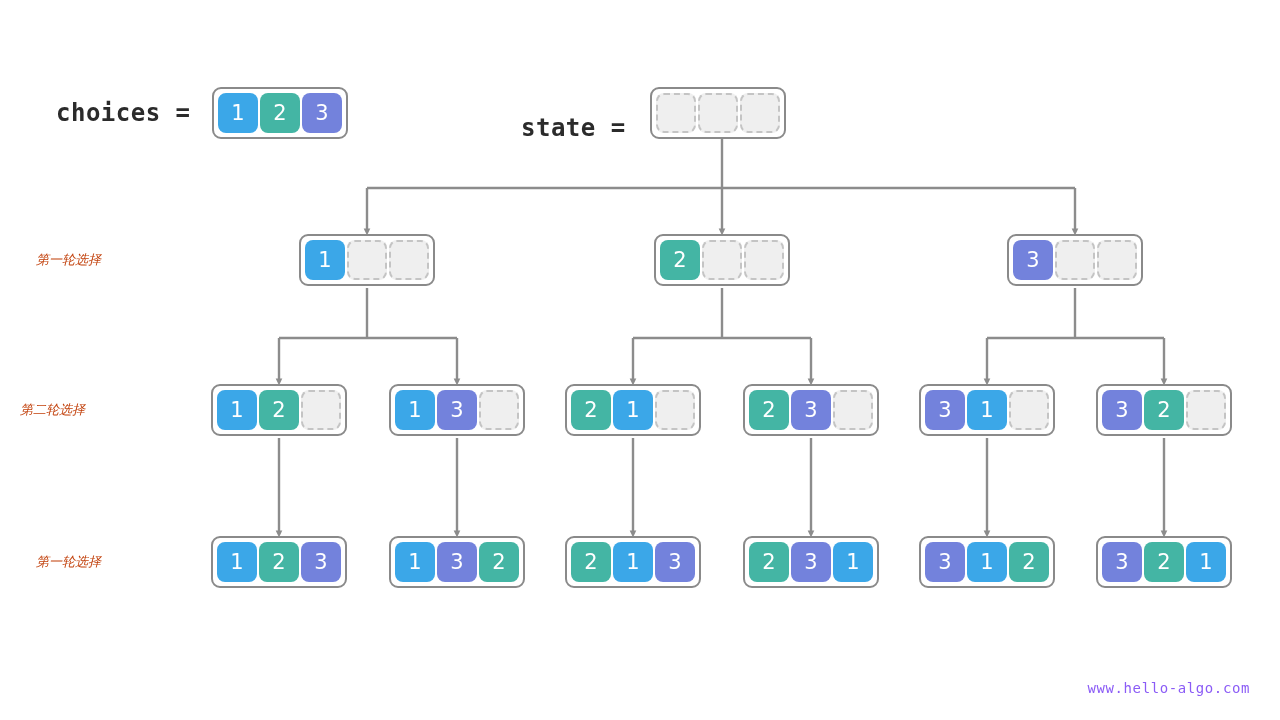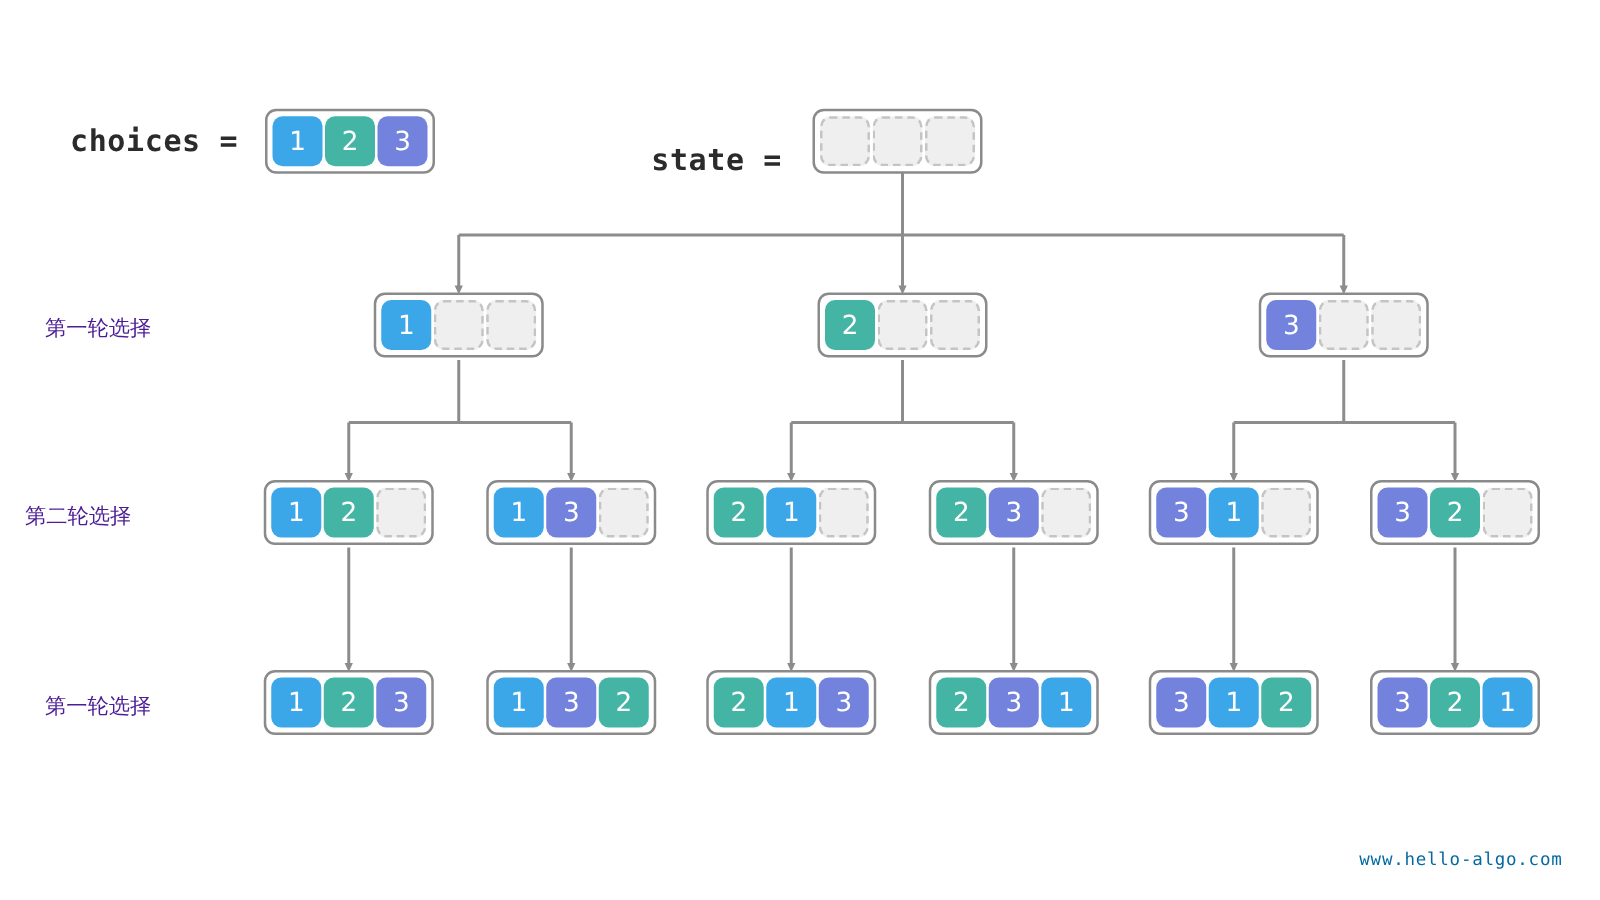--- a/index.html
+++ b/index.html
@@ -35,31 +35,32 @@
     font-family: "DejaVu Sans Mono", "Liberation Mono", monospace;
     font-weight: bold;
     font-size: 24px;
     color: #2b2b2b;
     letter-spacing: 0.5px;
     white-space: nowrap;
   }
   .row-label {
     position: absolute;
     font-family: "DejaVu Sans", "Liberation Sans", sans-serif;
-    font-size: 17px;
-    color: #4c1d95;
+    font-size: 13px;
+    color: #c2410c;
     white-space: nowrap;
+    font-style: italic;
   }
   .watermark {
     position: absolute;
     right: 30px;
     bottom: 24px;
     font-family: "DejaVu Sans Mono", "Liberation Mono", monospace;
     font-size: 14px;
-    color: #0369a1;
+    color: #8b5cf6;
     letter-spacing: 0.6px;
   }
 
   
   .node {
     position: absolute;
     display: flex;
     flex-direction: row;
     align-items: center;
     box-sizing: border-box;

